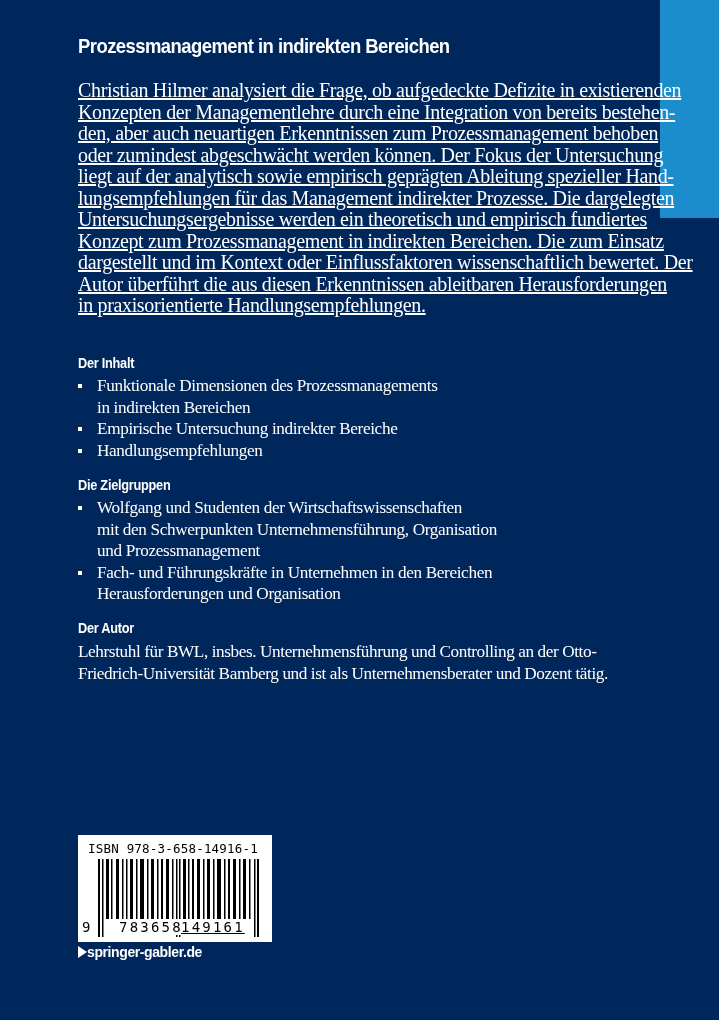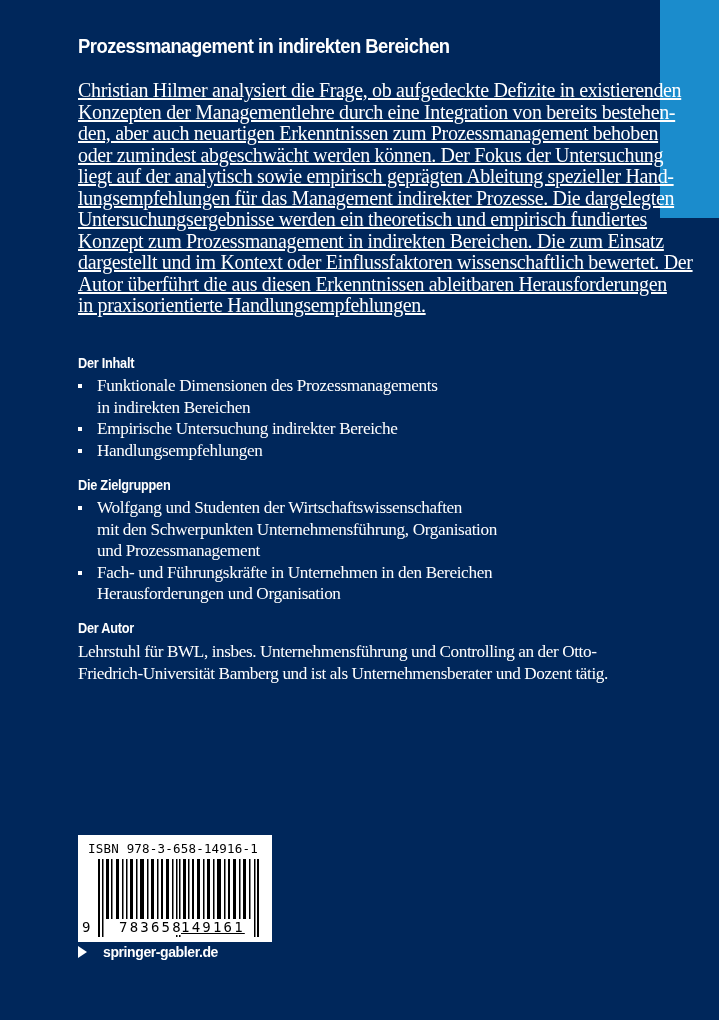--- a/index.html
+++ b/index.html
@@ -60,21 +60,21 @@
   }
   .bars { position:absolute; left:12px; top:24px; width:176px; height:78px; }
   .digits {
     position:absolute; top:84px;
     font-family:"DejaVu Sans Mono", "Liberation Mono", monospace;
     font-size:14px; background:#fff; padding:0 1px; letter-spacing:2.2px;
   }
   .url {
     position:absolute; left:78px; top:944px;
     font-family:"Liberation Sans", "DejaVu Sans", sans-serif; font-weight:bold;
-    font-size:14px; letter-spacing:-0.4px; display:flex; align-items:center; gap:16px;
+    font-size:14px; letter-spacing:-0.4px; display:flex; align-items:center; gap:0;
   }
   .url .tri {
     width:0; height:0; border-top:6px solid transparent; border-bottom:6px solid transparent;
     border-left:9px solid #fff;
   }
 </style>
 </head>
 <body>
 
 <div class="band"></div>

